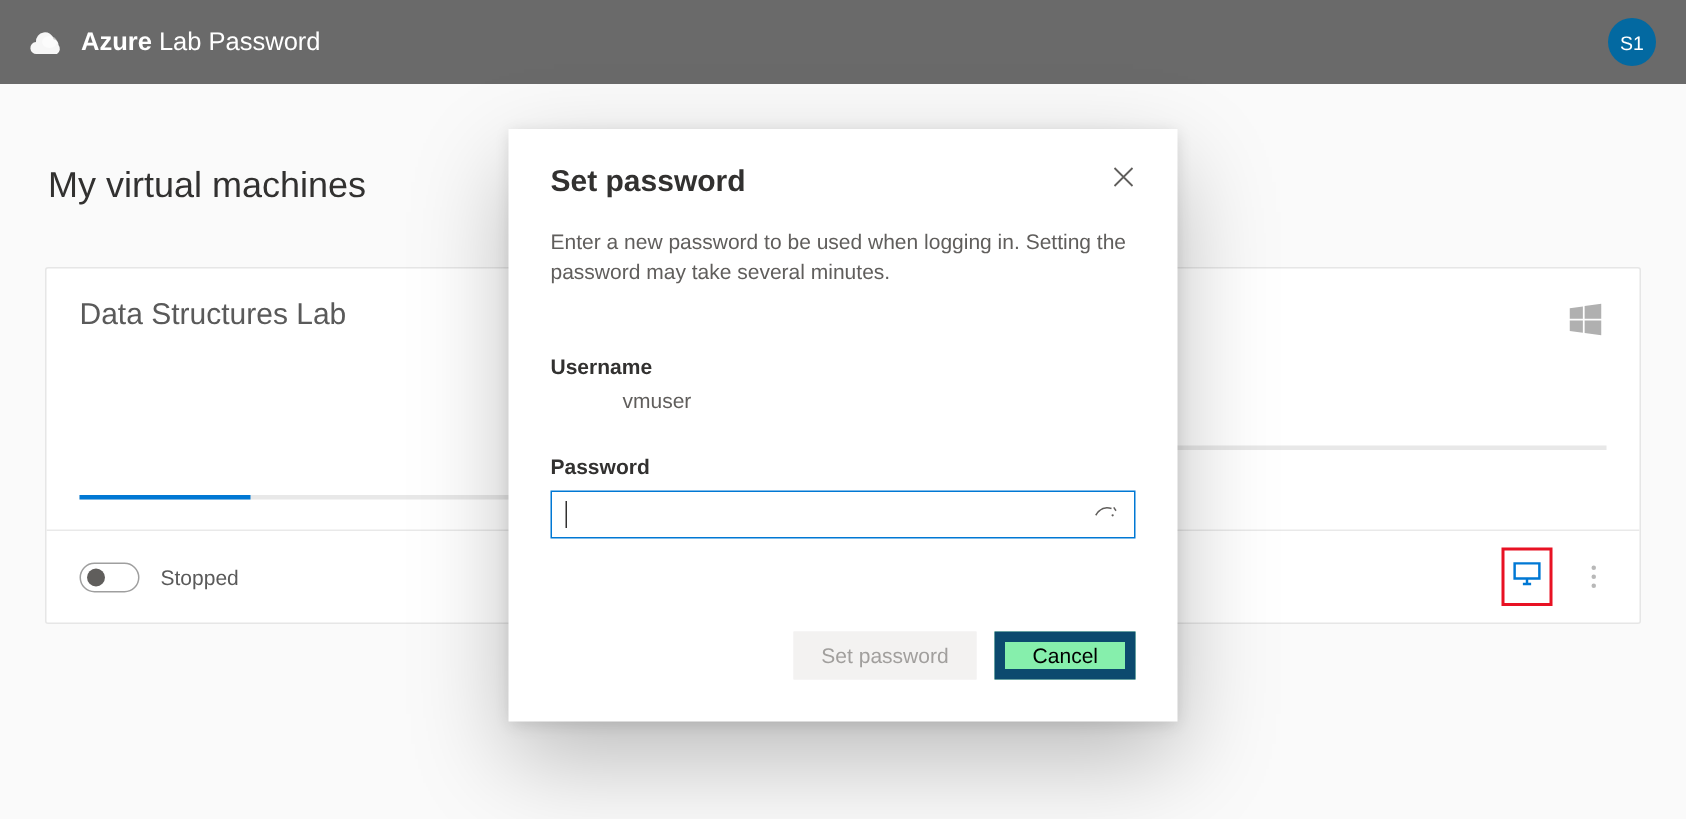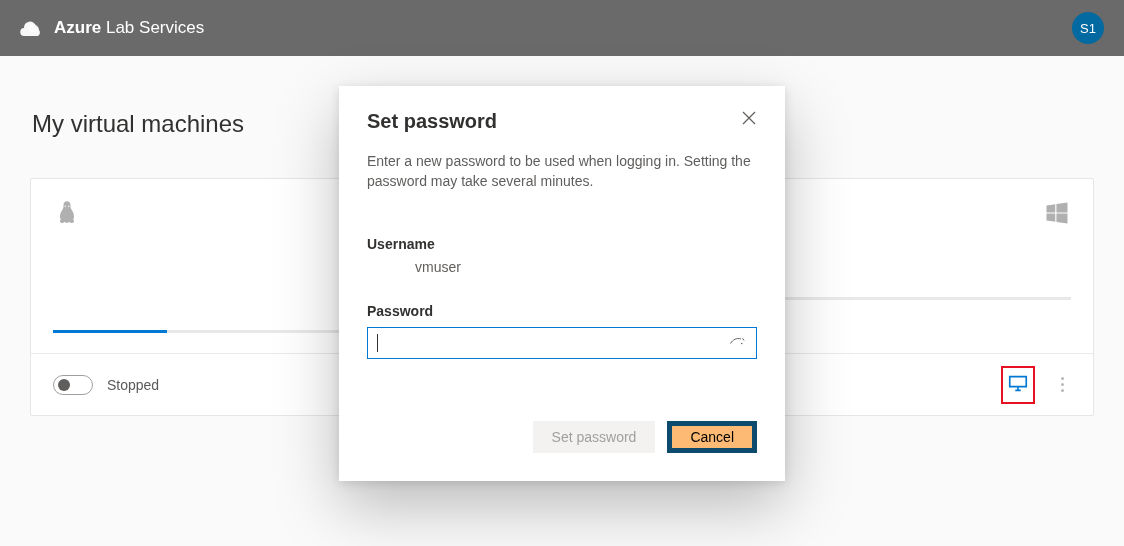--- a/index.html
+++ b/index.html
@@ -78,48 +78,49 @@
     .field-value { font-size: 14px; color: #605e5c; margin-bottom: 28px; margin-left: 48px; }
     .password-wrap { position: relative; margin-bottom: 62px; margin-top: 8px; }
     .password-input {
       width: 100%; height: 32px; border: 1px solid #0078d4; padding: 0 36px 0 10px;
       font-size: 14px; outline: none;
     }
     .password-cursor { position: absolute; left: 10px; top: 7px; width: 1px; height: 18px; background: #323130; }
     .reveal-icon { position: absolute; right: 10px; top: 8px; width: 18px; height: 14px; color: #605e5c; }
     .dialog-actions { display: flex; justify-content: flex-end; gap: 12px; }
     .btn {
-      height: 32px; padding: 0 18px; font-size: 14px; border: 5px solid #0c4a6e;
-      background: #fdba74; cursor: pointer;
+      height: 32px; padding: 0 18px; font-size: 14px; border: 7px solid #0c4a6e;
+      background: #86efac; cursor: pointer;
     }
     .btn-primary-disabled { background: #f3f2f1; border: 1px solid #f3f2f1; color: #a19f9d; cursor: default; }
   </style>
 </head>
 <body>
 
 <div class="topbar">
   <div class="brand">
     <svg class="brand-logo" viewBox="0 0 24 24">
       <path fill="#fff" d="M19 14a4 4 0 0 0-3.2-3.9A6 6 0 0 0 4 12a4 4 0 0 0 .5 8H18a4 4 0 0 0 1-6z" opacity="0.95"></path>
       <ellipse fill="#fff" cx="13" cy="12" rx="5" ry="4" opacity="0.6"></ellipse>
     </svg>
     <span class="brand-text">
-      <strong>Azure</strong><span> Lab Services</span>
+      <strong>Azure</strong><span> Lab Password</span>
     </span>
   </div>
   <div class="avatar">S1</div>
 </div>
 
 <div class="page">
   <h1 class="page-title">My virtual machines</h1>
 
   <div class="cards">
 
     <div class="card">
       <div class="card-head">
+        <div class="card-title">Data Structures Lab</div>
         <svg class="os-icon" viewBox="0 0 24 24">
           <path fill="currentColor" d="M12 2c-1.8 0-3 1.4-3 3.2 0 1 .1 2-.4 3C7.6 10 6 12 6 15c0 1 .3 1.9.8 2.6-.5.2-.8.8-.8 1.4 0 1 .9 1.5 2 1.5.6 0 1.3-.2 1.8-.7.7.4 1.5.7 2.2.7s1.5-.3 2.2-.7c.5.5 1.2.7 1.8.7 1.1 0 2-.5 2-1.5 0-.6-.3-1.2-.8-1.4.5-.7.8-1.6.8-2.6 0-3-1.6-5-2.6-6.8-.5-1-.4-2-.4-3C15 3.4 13.8 2 12 2zm-1.5 3.5c.3 0 .5.3.5.7s-.2.8-.5.8-.5-.4-.5-.8.2-.7.5-.7zm3 0c.3 0 .5.3.5.7s-.2.8-.5.8-.5-.4-.5-.8.2-.7.5-.7z"></path>
         </svg>
       </div>
       <div class="spacer"></div>
       <div class="progress-row">
         <div class="progress-bar">
             <div class="progress-fill"></div>
           </div>
       </div>

